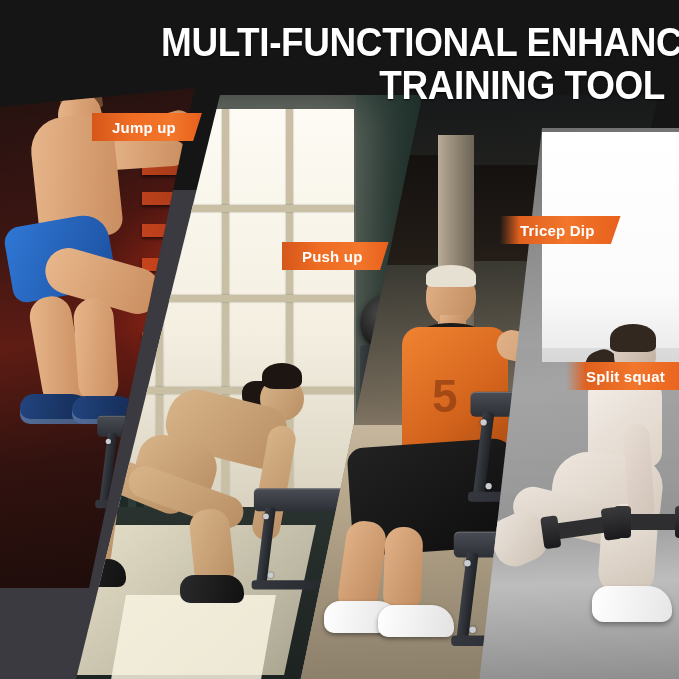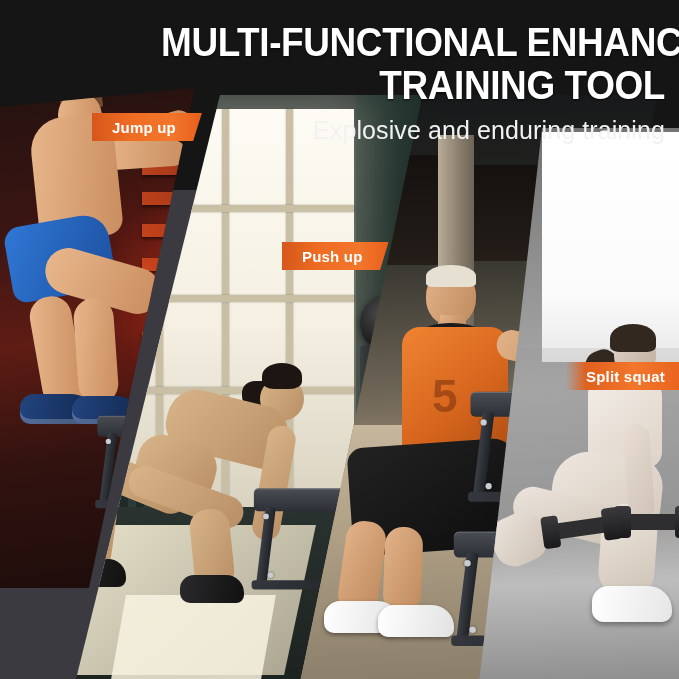--- a/index.html
+++ b/index.html
@@ -618,20 +618,20 @@
         <div class="s-shoe"></div>
         <div class="dumbbell" style="left:96px; top:186px;"></div>
         <div class="dumbbell" style="left:24px; top:192px; transform:rotate(-8deg);"></div>
       </div>
     </div>
   </div>
 
   <div class="header">
     <span class="title-line">MULTI-FUNCTIONAL ENHANCED</span>
     <span class="title-line">TRAINING TOOL</span>
-    <span class="subtitle">Explosive and enduring training</span>
   </div>
 
   <div class="badge" id="badge-push">Push up</div>
   <div class="badge" id="badge-jump">Jump up</div>
+  <div class="badge fade-left" id="badge-dip">Tricep Dip</div>
   <div class="badge fade-left" id="badge-split">Split squat</div>
 
 </div>
 
 </body></html>

